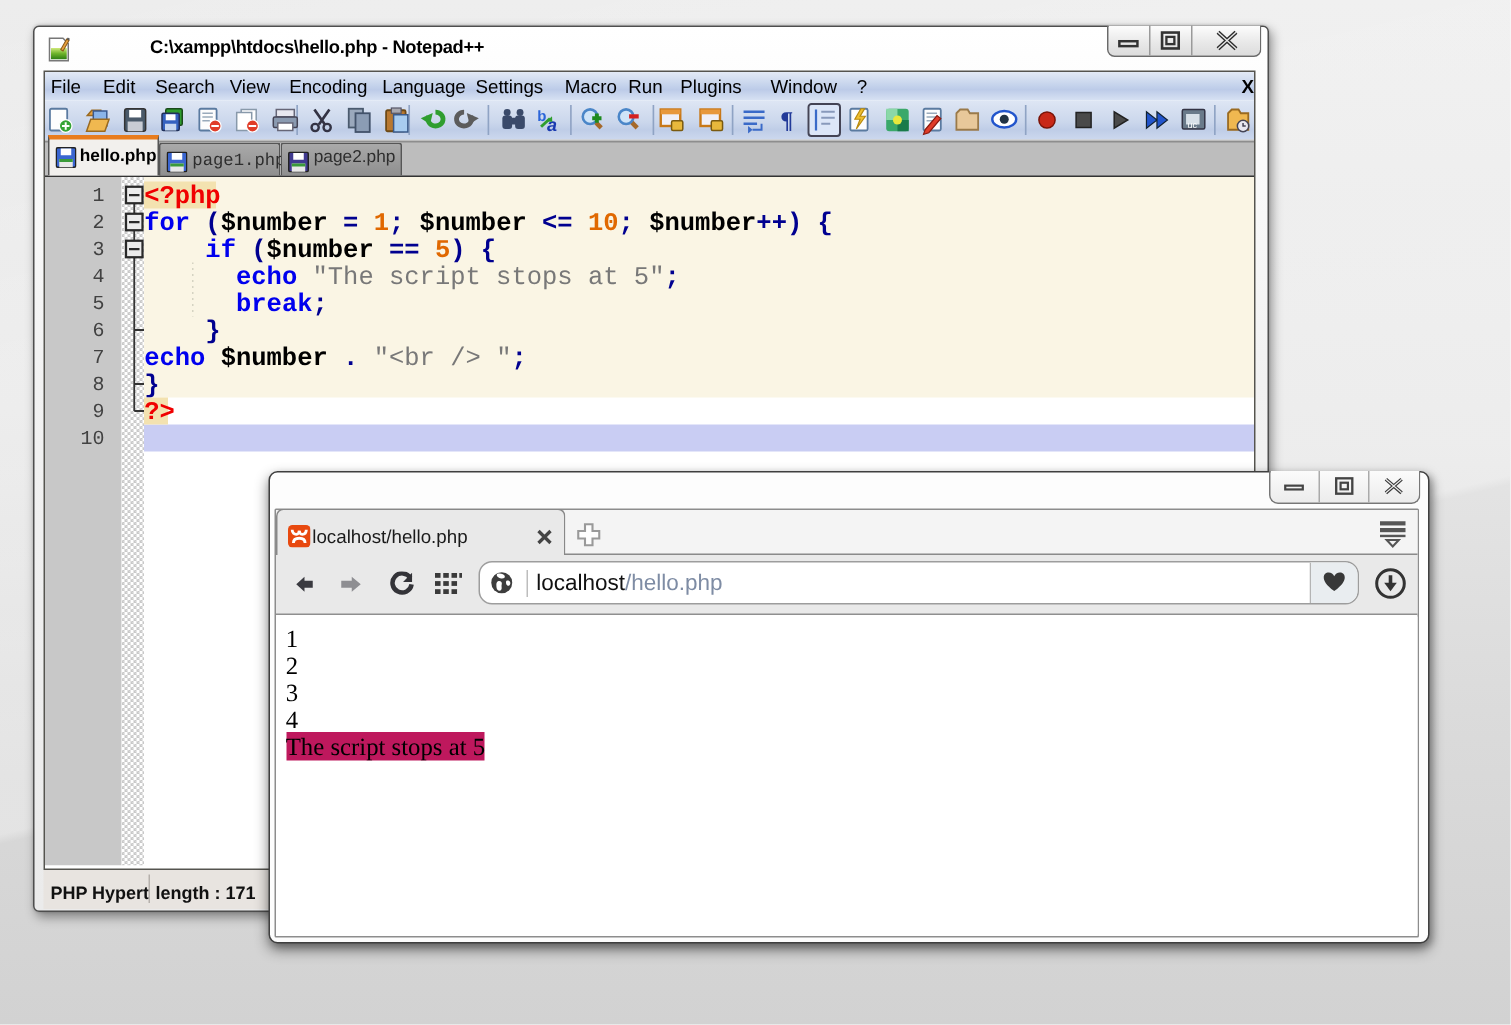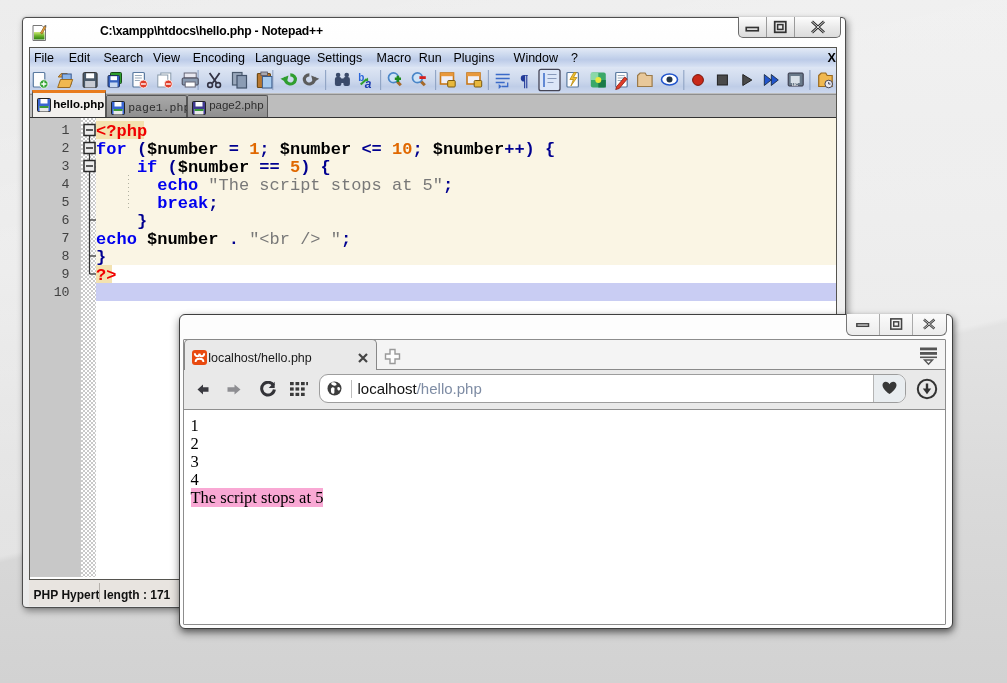--- a/index.html
+++ b/index.html
@@ -480,16 +480,16 @@
           </svg>
         </div>
       </div>
       <svg class="abs" style="left:732px; top:7.5px;" width="22" height="22" viewBox="0 0 22 22">
         <circle cx="11" cy="11" r="9.2" fill="none" stroke="#333" stroke-width="2"></circle>
         <path d="M11 5.5 V12" stroke="#333" stroke-width="2.4"></path>
         <path d="M6.8 10.5 H15.2 L11 16.2 Z" fill="#333"></path>
       </svg>
     </div>
     <div id="op-content" class="abs">
-      <div class="abs" style="left:7px; top:6.5px; line-height:18px;">1<br>2<br>3<br>4<br><span style="background:#f9a8d4;">The script stops at 5</span></div>
+      <div class="abs" style="left:7px; top:6.5px; line-height:18px;">1<br>2<br>3<br>4<br><span style="background:#be185d;">The script stops at 5</span></div>
     </div>
   </div>
 </div>
 
 </body></html>

